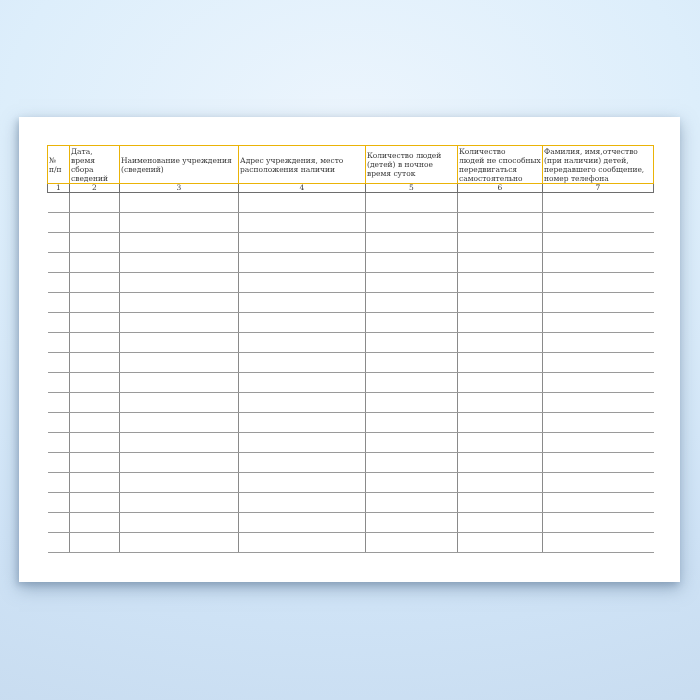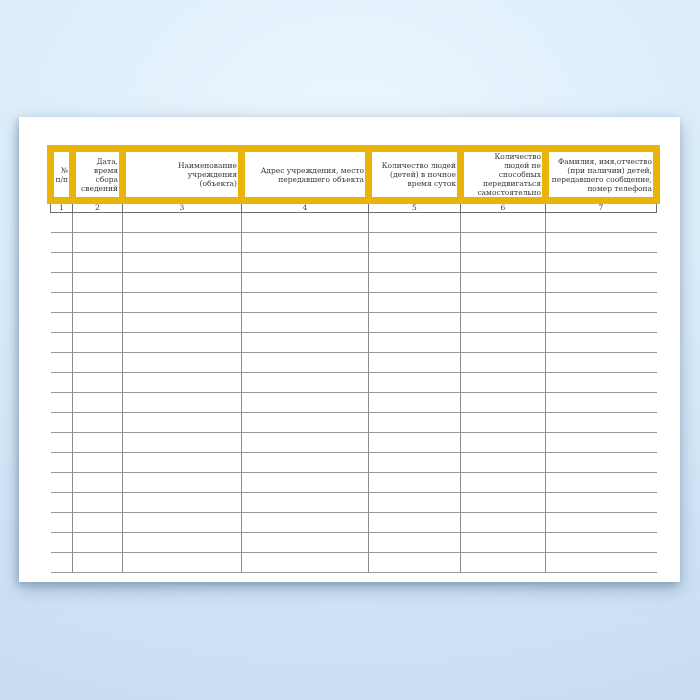--- a/index.html
+++ b/index.html
@@ -25,27 +25,27 @@
   table.form {
     position: absolute;
     left: 28px;
     top: 28px;
     width: 606px;
     border-collapse: collapse;
     table-layout: fixed;
     color: #3a3a3a;
   }
   table.form th {
-    border: 7px solid #eab308;
+    border: 1px solid #eab308;
     font-weight: normal;
     font-size: 7.5px;
     line-height: 9px;
     height: 37px;
     padding: 0 1px;
-    text-align: right;
+    text-align: left;
     vertical-align: middle;
     white-space: pre-line;
   }
   table.form tr.num-row td {
     border: 1px solid #6e6e6e;
     font-size: 7.5px;
     line-height: 8px;
     height: 7px;
     padding: 0;
     text-align: center;
@@ -76,23 +76,23 @@
         <col style="width:111px">
       </colgroup>
       <thead>
         <tr>
           <th>№
 п/п</th>
           <th>Дата, время
 сбора
 сведений</th>
           <th>Наименование учреждения
-(объекта)</th>
+(сведений)</th>
           <th>Адрес учреждения, место
-передавшего объекта</th>
+расположения наличии</th>
           <th>Количество людей
 (детей) в ночное
 время суток</th>
           <th>Количество
 людей не способных
 передвигаться
 самостоятельно</th>
           <th>Фамилия, имя,отчество
 (при наличии) детей,
 передавшего сообщение,

